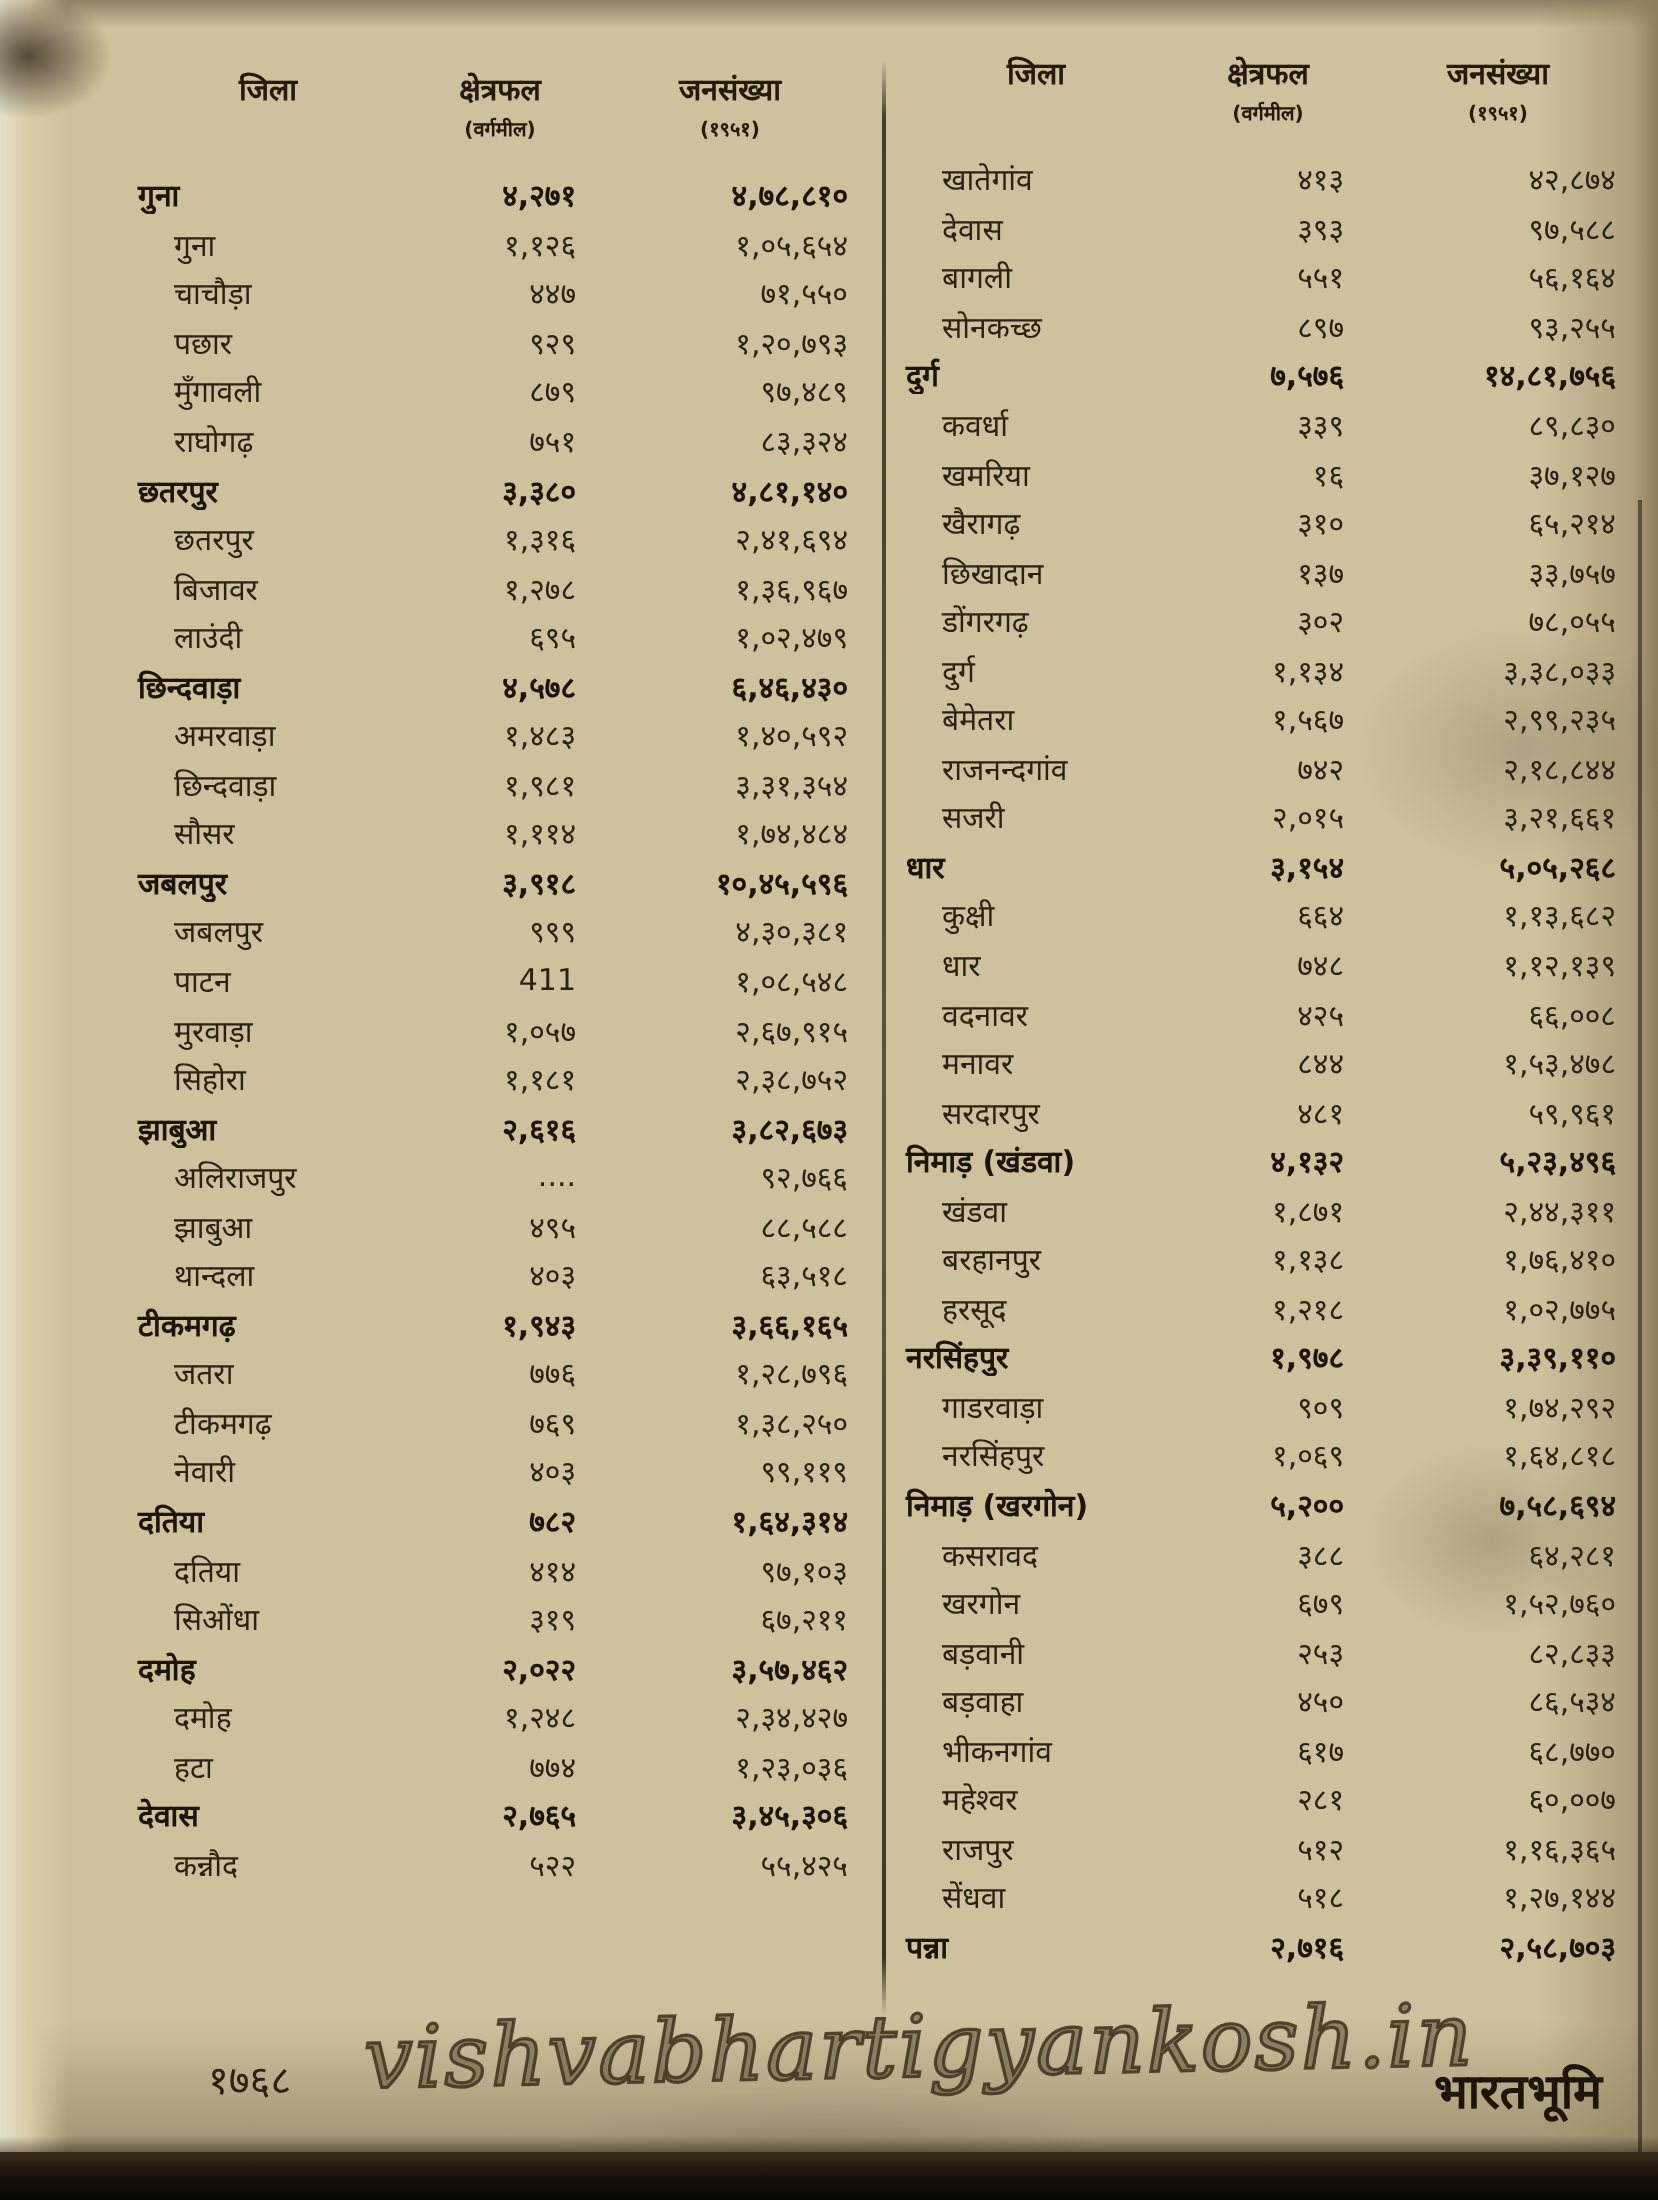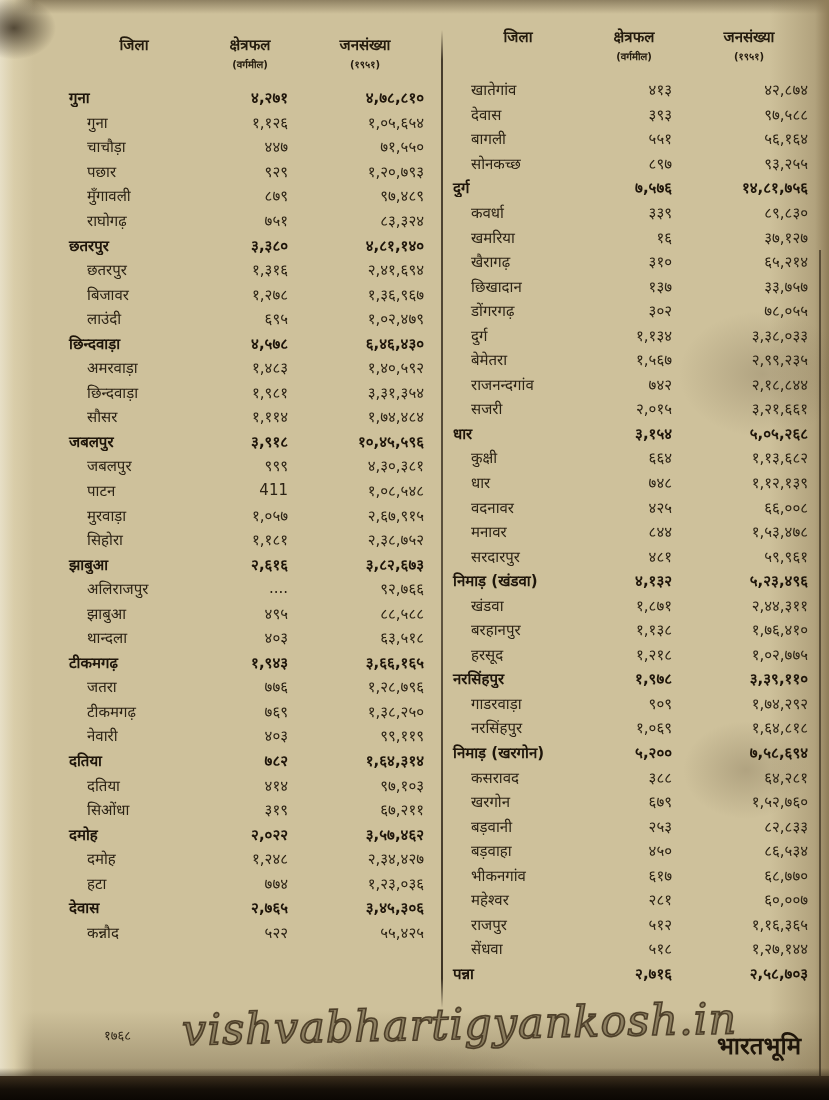--- a/index.html
+++ b/index.html
@@ -48,21 +48,21 @@
   .watermark{
     position:absolute;left:182px;top:1000px;width:470px;
     font-family:"DejaVu Serif","Liberation Serif",serif;
     font-style:italic;font-size:43px;letter-spacing:1px;
     color:rgba(206,193,155,.15);
     -webkit-text-stroke:1.6px rgba(62,48,28,.85);
     text-shadow:0 0 1px rgba(62,48,28,.5);
     transform:rotate(-1.2deg);
     white-space:nowrap;
   }
-  .footer-left{position:absolute;left:104px;top:1026px;font-size:13px;color:#2b2214;}
+  .footer-left{position:absolute;left:104px;top:1026px;font-size:20px;color:#2b2214;}
   .footer-right{position:absolute;right:28px;top:1028px;font-size:24px;font-weight:bold;color:#1e150a;}
 </style>
 </head>
 <body>
 
 <div class="page">
 
   <div class="tcol left">
     <div class="thead">
       <div class="h-name">

